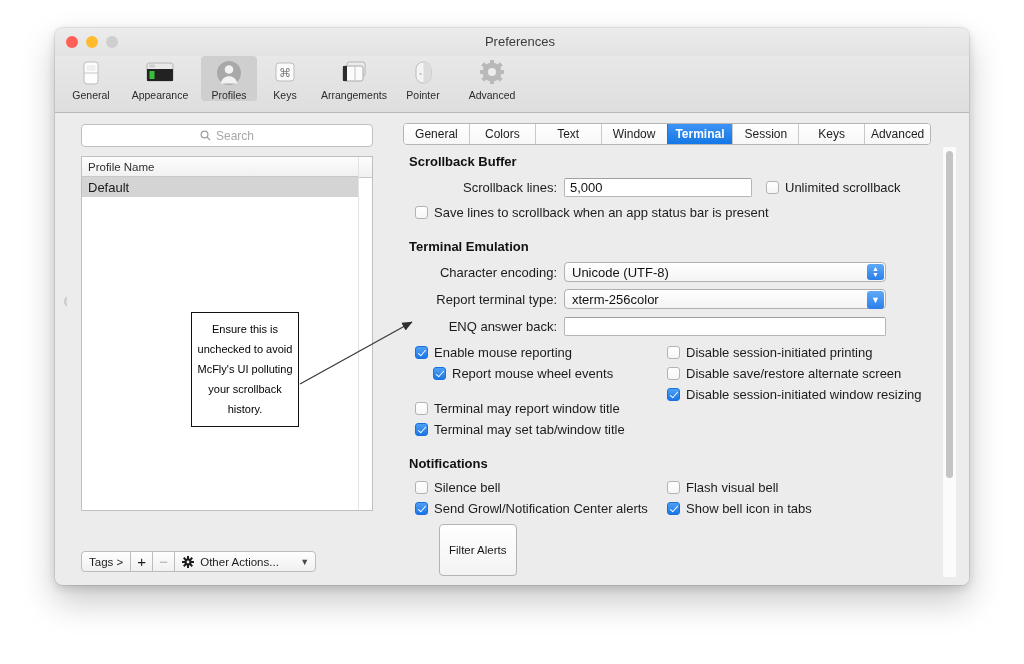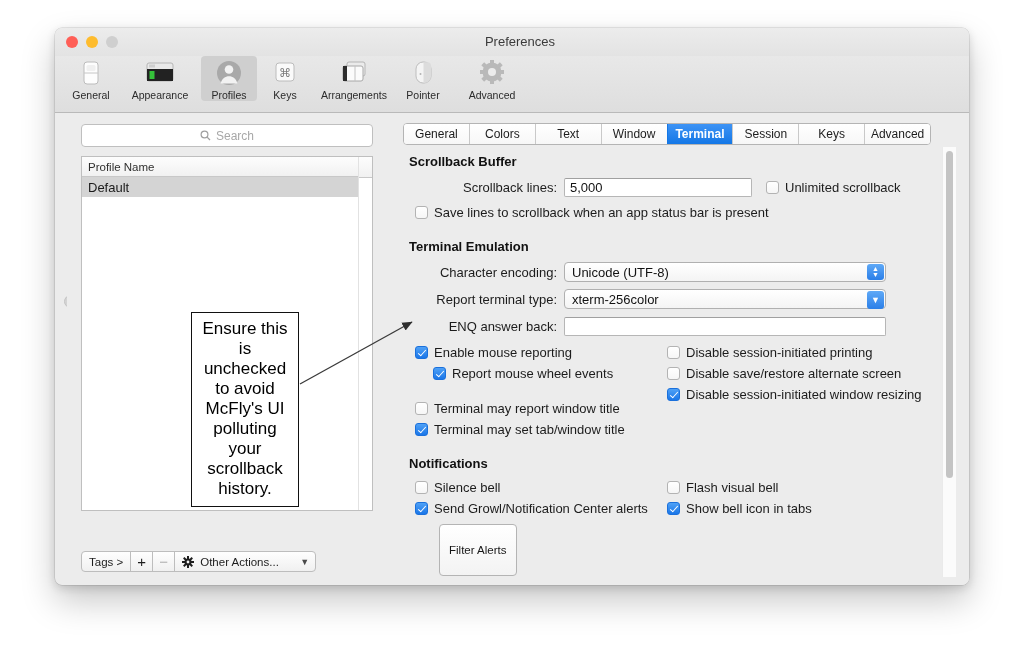--- a/index.html
+++ b/index.html
@@ -160,21 +160,21 @@
   
   #callout {
     position: absolute;
     left: 124px; top: 199px;
     width: 108px;
     background: #ffffff;
     border: 1px solid #111;
     padding: 6px 4px 7px 4px;
     box-sizing: border-box;
     text-align: center;
-    font-size: 17px;
+    font-size: 11px;
     line-height: 20px;
     color: #000;
     z-index: 40;
   }
   #arrow { position: absolute; left: 0; top: 0; width: 320px; height: 472px; z-index: 39; pointer-events: none; overflow: visible; }
 
   
   #tabs {
     margin-left: 16px;
     width: 528px;

